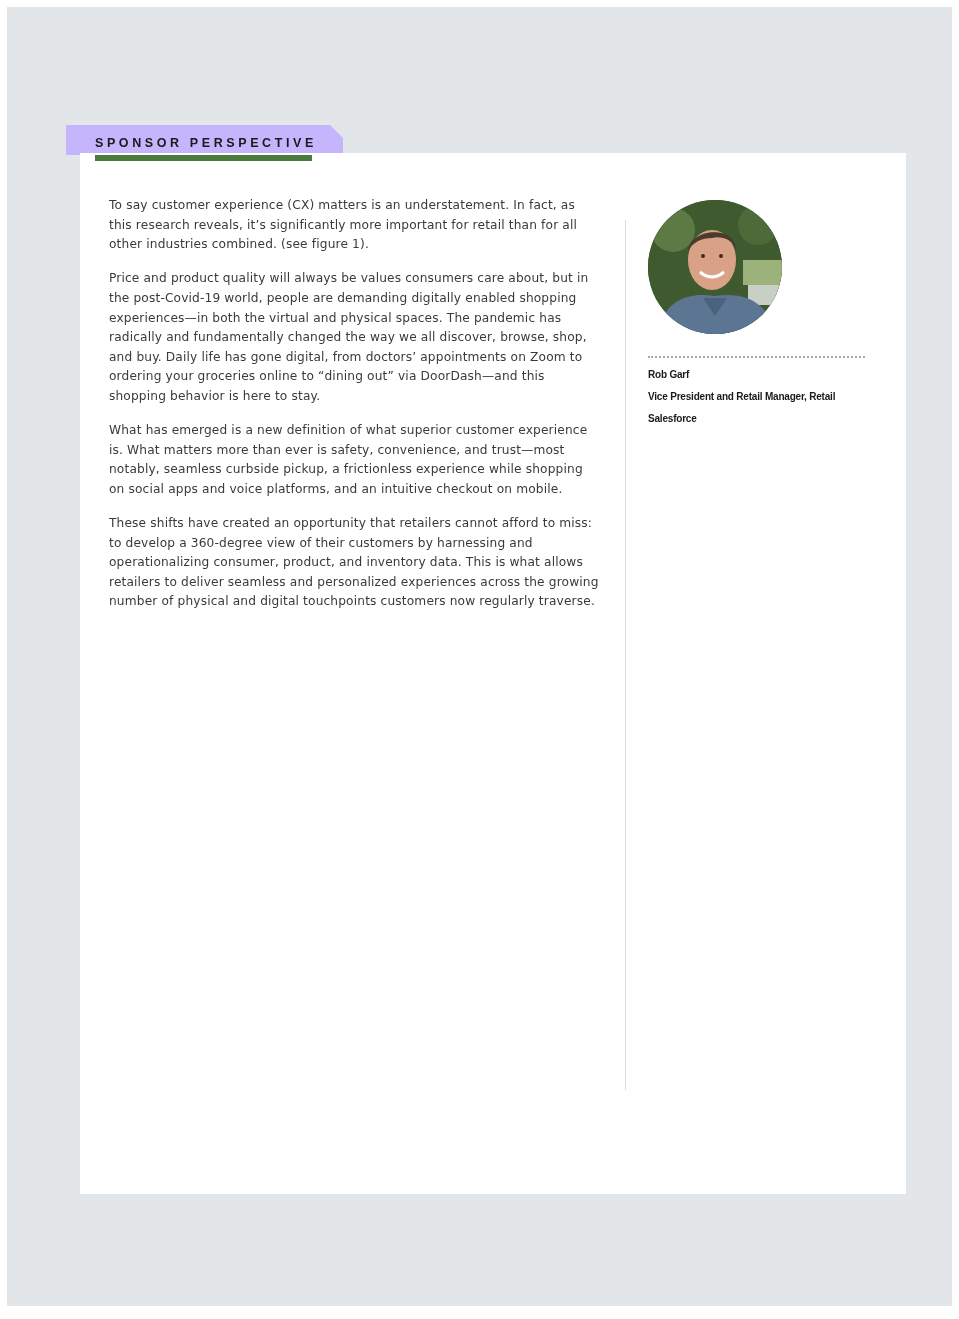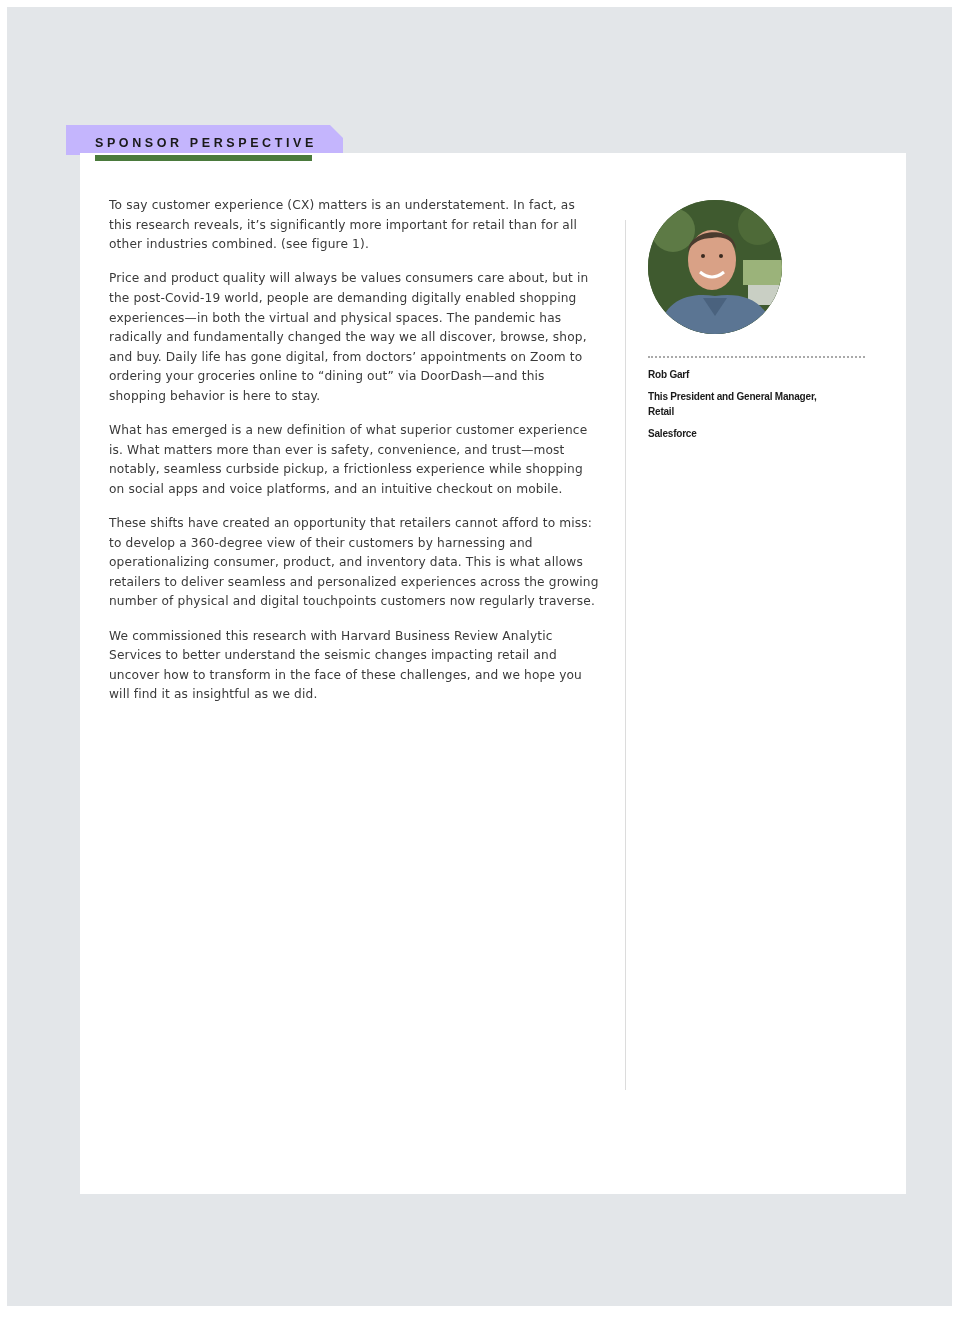--- a/index.html
+++ b/index.html
@@ -134,21 +134,20 @@
 <div class="tab">
   <span class="tab-label">SPONSOR PERSPECTIVE</span>
 </div>
 
 <div class="card">
   <div class="main-col">
     <p>To say customer experience (CX) matters is an understatement. In fact, as this research reveals, it’s significantly more important for retail than for all other industries combined. (see figure 1).</p>
     <p>Price and product quality will always be values consumers care about, but in the post-Covid-19 world, people are demanding digitally enabled shopping experiences—in both the virtual and physical spaces. The pandemic has radically and fundamentally changed the way we all discover, browse, shop, and buy. Daily life has gone digital, from doctors’ appointments on Zoom to ordering your groceries online to “dining out” via DoorDash—and this shopping behavior is here to stay.</p>
     <p>What has emerged is a new definition of what superior customer experience is. What matters more than ever is safety, convenience, and trust—most notably, seamless curbside pickup, a frictionless experience while shopping on social apps and voice platforms, and an intuitive checkout on mobile.</p>
     <p>These shifts have created an opportunity that retailers cannot afford to miss: to develop a 360-degree view of their customers by harnessing and operationalizing consumer, product, and inventory data. This is what allows retailers to deliver seamless and personalized experiences across the growing number of physical and digital touchpoints customers now regularly traverse.</p>
-    <p>We commissioned this research with Harvard Business Review Analytic Services to better understand the seismic changes impacting retail and uncover how to transform in the face of these challenges, and we hope you will find it as insightful as we did.</p>
   </div>
 
   <div class="divider-v"></div>
 
   <div class="sidebar">
     <div class="avatar" aria-label="Portrait of Rob Garf">
       <svg width="134" height="134" viewBox="0 0 134 134">
         <rect x="0" y="0" width="134" height="134" fill="#3f5a2f"></rect>
         <circle cx="25" cy="30" r="22" fill="#5d7a45"></circle>
         <circle cx="110" cy="25" r="20" fill="#4e6a38"></circle>
@@ -159,19 +158,19 @@
         <ellipse cx="64" cy="60" rx="24" ry="30" fill="#d9a186"></ellipse>
         <path d="M40 52 C 40 28, 88 24, 88 50 C 84 38, 72 36, 64 38 C 54 38, 44 42, 40 52 Z" fill="#4a3b2e"></path>
         <path d="M52 72 Q64 82 76 72" stroke="#ffffff" stroke-width="3" fill="none"></path>
         <circle cx="55" cy="56" r="2" fill="#3a2a20"></circle>
         <circle cx="73" cy="56" r="2" fill="#3a2a20"></circle>
       </svg>
     </div>
     <div class="dotted"></div>
     <div class="person">
       <div>Rob Garf</div>
-      <div class="title">This President and General Manager, Retail</div>
+      <div class="title">Vice President and Retail Manager, Retail</div>
       <div>Salesforce</div>
     </div>
   </div>
 </div>
 
 <div class="tab-bar"></div>
 
 </body></html>

